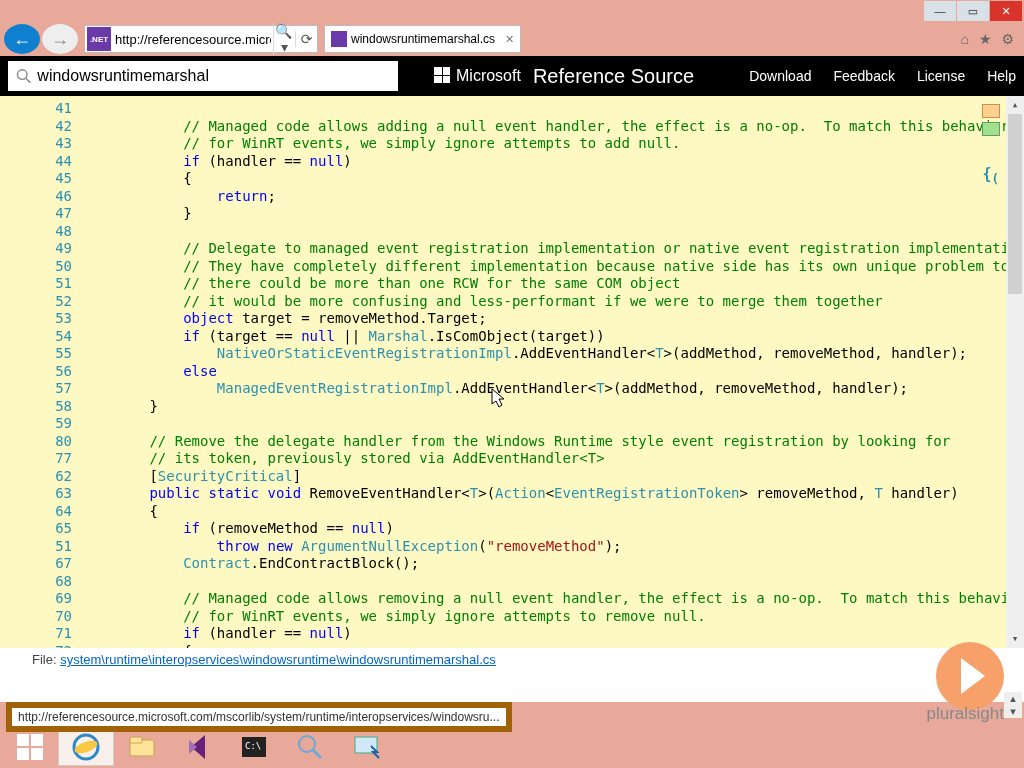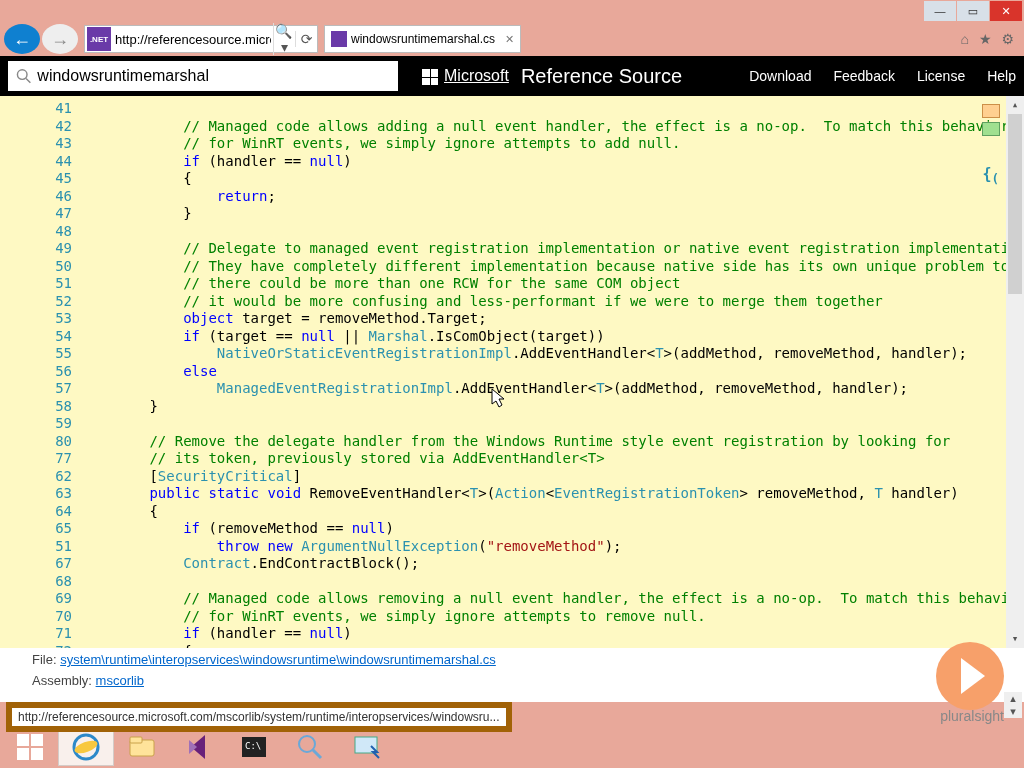--- a/index.html
+++ b/index.html
@@ -23,21 +23,21 @@
 .tab .favicon { width:16px; height:16px; background:#6a3aa8; margin-right:4px; }
 .tab .xclose { margin-left:10px; color:#777; cursor:pointer; font-size:11px; }
 .tbright { margin-left:auto; display:flex; gap:10px; color:#666; padding-right:6px; }
 .tbright span { cursor:pointer; font-size:14px; }
 
 
 .siteheader { height:40px; background:#000; color:#fff; display:flex; align-items:center; padding:0 8px; }
 .searchwrap { background:#fff; display:flex; align-items:center; height:30px; width:390px; padding:0 8px; }
 .searchwrap svg { width:16px; height:16px; color:#888; }
 .searchwrap input { border:none; outline:none; font-size:16px; width:100%; padding:0 6px; }
-.mslogo { display:flex; align-items:flex-end; margin-left:24px; color:#fff;text-decoration:underline; }
+.mslogo { display:flex; align-items:flex-start; margin-left:36px; color:#fff; }
 .msicon { width:16px; height:16px; display:grid; grid-template:1fr 1fr/1fr 1fr; gap:1px; margin-right:6px; }
 .msicon span { background:#fff; }
 .refsrc { margin-left:12px; font-size:20px; font-weight:300; }
 .navlinks { margin-left:auto; display:flex; gap:22px; font-size:14px; }
 .navlinks span { cursor:pointer; }
 
 
 .codepane { position:relative; background:#fef9c3; height:552px; overflow:hidden; font-family:Consolas,Menlo,monospace; font-size:14px; line-height:17.5px; }
 .gutter { position:absolute; left:0; top:0; width:80px; text-align:right; color:#2b91af; padding:4px 8px 0 0; }
 .gutter div { height:17.5px; }
@@ -59,21 +59,21 @@
 
 .infopanel { background:#fff; height:54px; padding:4px 32px; font-size:13px; color:#444; }
 .infopanel a { color:#0066cc; text-decoration:underline; cursor:pointer; }
 
 
 .statusbar { position:absolute; left:6px; top:702px; background:#fff; border:6px solid #a16207; padding:2px 6px; font-size:12px; color:#333; z-index:30; }
 
 
 .play { position:absolute; right:20px; bottom:58px; width:68px; height:68px; border-radius:50%; background:#f7a06a; display:flex; align-items:center; justify-content:center; cursor:pointer; z-index:20; }
 .play .tri { width:0; height:0; border-left:24px solid #fff; border-top:18px solid transparent; border-bottom:18px solid transparent; margin-left:6px; }
-.brand { position:absolute; right:20px; bottom:44px; font-size:14px; color:#888; z-index:20; }
+.brand { position:absolute; right:20px; bottom:44px; font-size:17px; color:#888; z-index:20; }
 
 
 .taskbar { position:absolute; bottom:0; left:0; right:0; height:42px; background:#e8a89a; display:flex; align-items:center; padding:0 2px; }
 .tbtn { width:56px; height:38px; display:flex; align-items:center; justify-content:center; cursor:pointer; position:relative; }
 .tbtn.active { background:#f9f0ec; box-shadow:inset 0 0 0 1px rgba(0,0,0,.15); }
 .tbtn svg { width:30px; height:30px; }
 .tbright2 { position:absolute; right:2px; bottom:50px; width:18px; height:26px; background:#efefef; display:flex; flex-direction:column; justify-content:space-between; }
 .tbright2 span{ font-size:11px; text-align:center; color:#555; cursor:pointer;}
 
 .cursor { position:absolute; left:487px; top:388px; width:20px; height:22px; z-index:50; pointer-events:none; }
@@ -184,24 +184,20 @@
     <div class="thumb" style="top:18px;height:180px"></div>
     <div class="dn" style="position:absolute;bottom:0;width:100%">▾</div>
   </div>
 </div>
 
 <div class="infopanel">
   <div>
     <span>File:</span>
     <a>system\runtime\interopservices\windowsruntime\windowsruntimemarshal.cs</a>
   </div>
-  <div style="margin-top:6px">
-    <span>Assembly:</span>
-    <a>mscorlib</a>
-  </div>
 </div>
 <div class="tbright2">
     <span>▴</span>
     <span>▾</span>
   </div>
 
 <div class="statusbar">
   <span>http://referencesource.microsoft.com/mscorlib/system/runtime/interopservices/windowsru...</span>
 </div>
 

